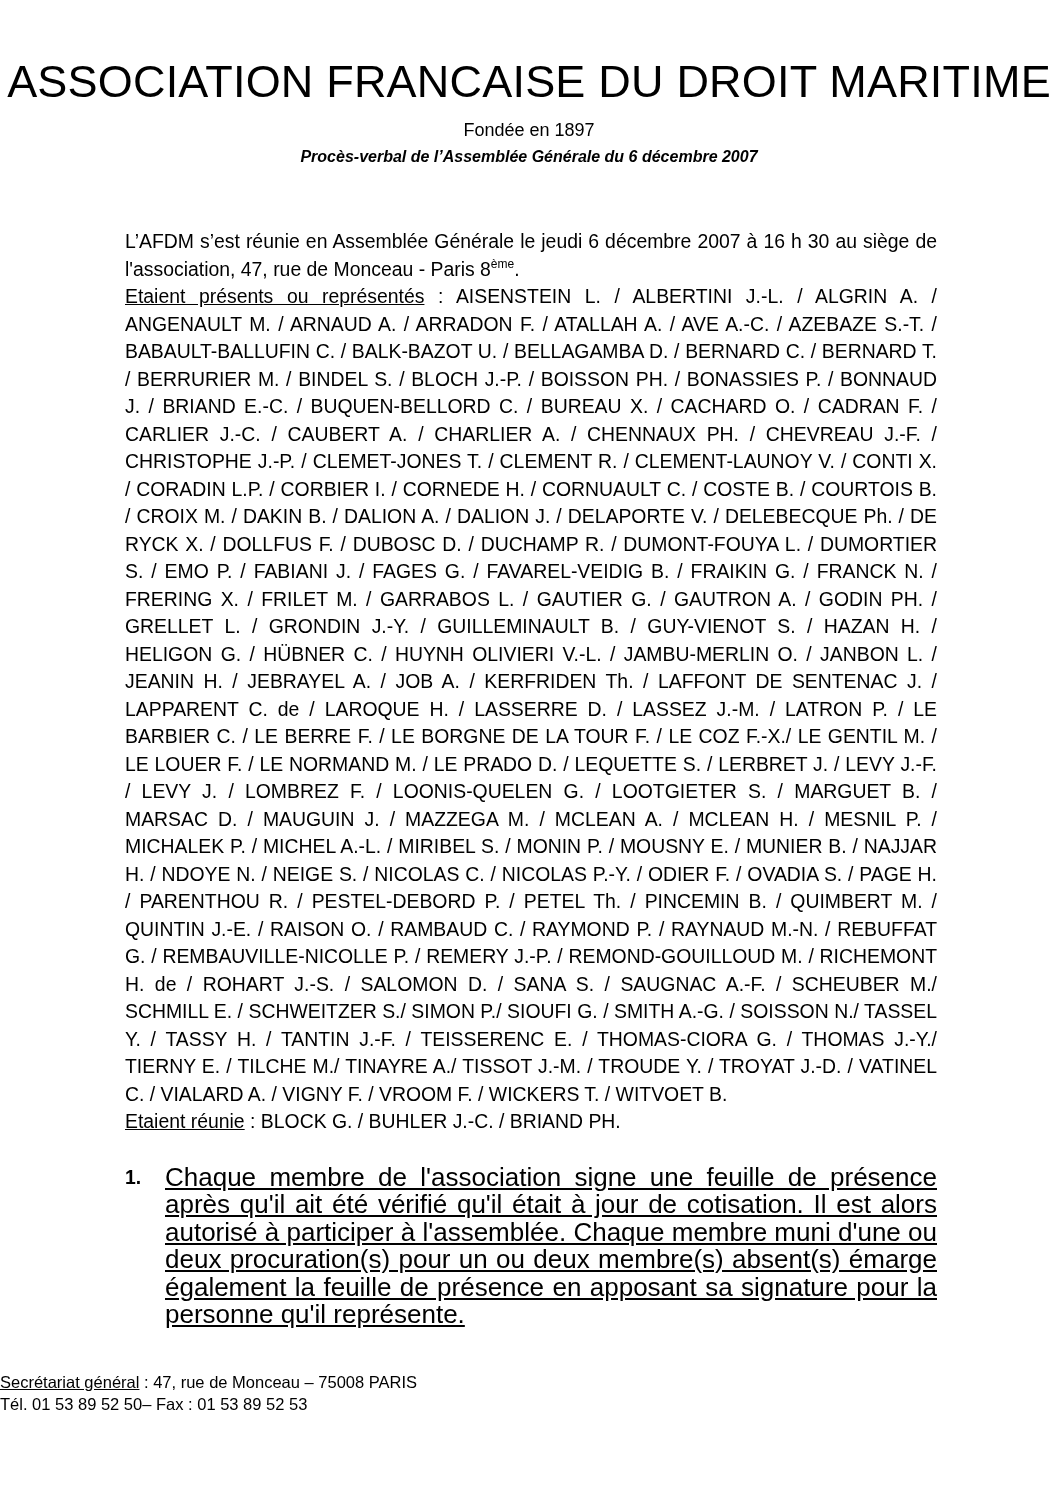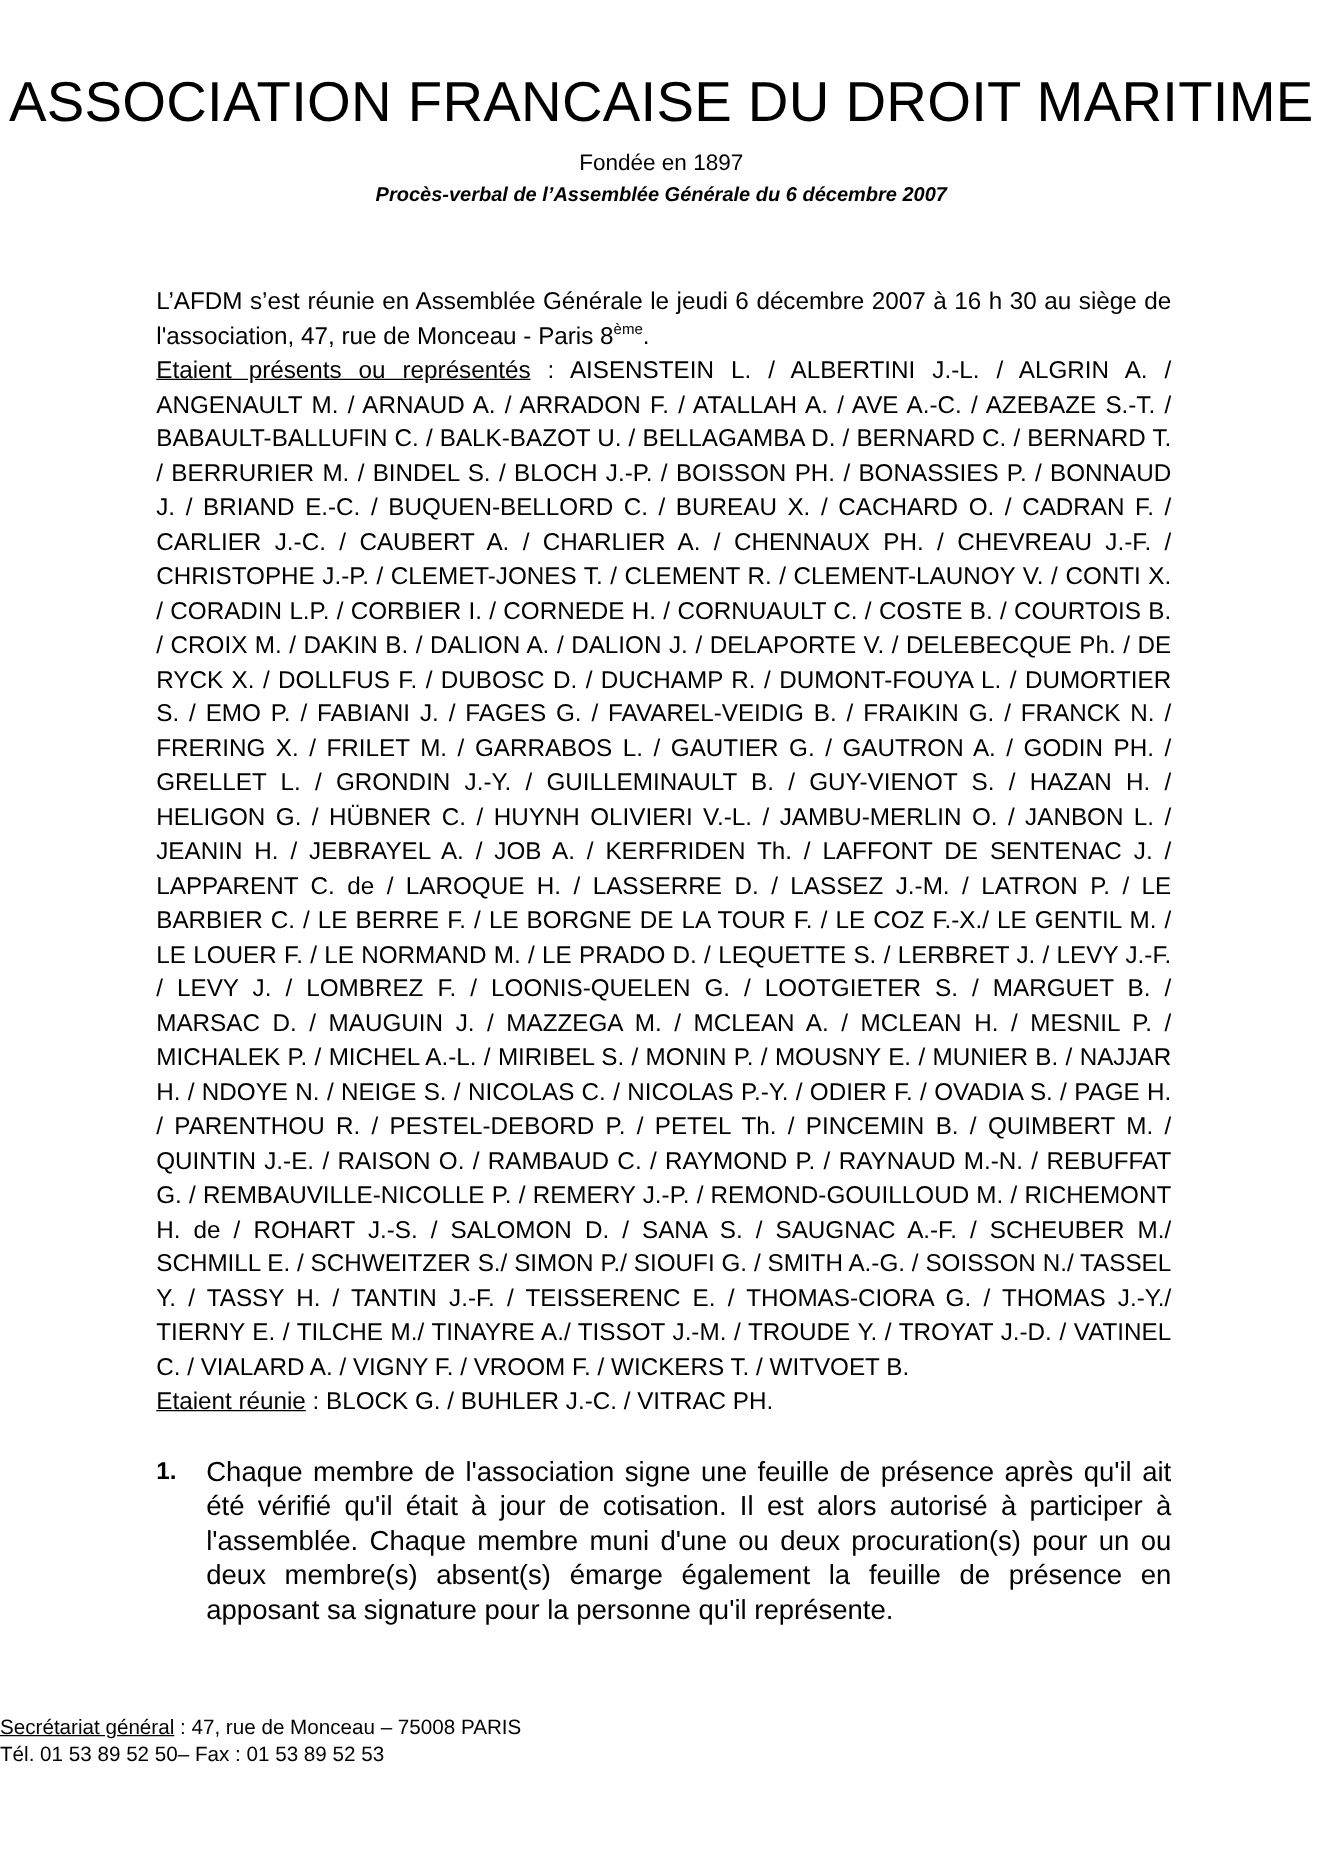--- a/index.html
+++ b/index.html
@@ -99,23 +99,24 @@
     align-items: flex-start;
   }
   .num-marker {
     flex: 0 0 40px;
     font-size: 19.4px;
     line-height: 27.5px;
     font-weight: bold;
   }
   .num-text {
     flex: 1 1 auto;
-    font-size: 22px;
+    font-size: 26px;
     line-height: 27.5px;
     text-align: justify;
+    text-decoration: underline;
   }
 
   
   .doc-footer {
     position: absolute;
     left: 0;
     right: 0;
     top: 1371px;
     text-align: left;
     font-size: 16.5px;
@@ -137,21 +138,21 @@
   </header>
 
   <main class="content">
 
     <p class="para intro"><span>L’AFDM s’est réunie en Assemblée Générale le jeudi 6 décembre 2007 à 16 h 30 au siège de l'association, 47, rue de Monceau - Paris 8</span><sup class="ord">ème</sup><span>.</span></p>
 
     <div class="names-block">
       <p class="para"><span class="u">Etaient présents ou représentés</span><span> : </span><span>AISENSTEIN L. / ALBERTINI J.-L. / ALGRIN A. / ANGENAULT M. / ARNAUD A. / ARRADON F. /  ATALLAH A. / AVE A.-C. / AZEBAZE S.-T. / BABAULT-BALLUFIN C. / BALK-BAZOT U. / BELLAGAMBA D. / BERNARD C. / BERNARD T. / BERRURIER M. / BINDEL S. / BLOCH J.-P. / BOISSON PH. / BONASSIES P. / BONNAUD J. / BRIAND E.-C. / BUQUEN-BELLORD C. / BUREAU X. / CACHARD O. / CADRAN F. / CARLIER J.-C. / CAUBERT A. / CHARLIER A. /  CHENNAUX PH. / CHEVREAU J.-F. / CHRISTOPHE J.-P. / CLEMET-JONES T. / CLEMENT R. / CLEMENT-LAUNOY V. / CONTI X. / CORADIN L.P. / CORBIER I. / CORNEDE H. / CORNUAULT C. / COSTE B. / COURTOIS B. / CROIX M. / DAKIN B. / DALION A. / DALION J. / DELAPORTE V. / DELEBECQUE Ph. / DE RYCK X. / DOLLFUS F. / DUBOSC D. / DUCHAMP R. / DUMONT-FOUYA L. / DUMORTIER S. / EMO P. / FABIANI J. / FAGES G. / FAVAREL-VEIDIG B. / FRAIKIN G. / FRANCK N. / FRERING X. / FRILET M. / GARRABOS L. / GAUTIER G. / GAUTRON A. / GODIN PH. / GRELLET L. / GRONDIN J.-Y. / GUILLEMINAULT B. / GUY-VIENOT S. / HAZAN H. / HELIGON G. / HÜBNER C. / HUYNH OLIVIERI V.-L. / JAMBU-MERLIN O. / JANBON L. / JEANIN H. / JEBRAYEL A. / JOB A. / KERFRIDEN Th. /  LAFFONT DE SENTENAC J. / LAPPARENT C. de / LAROQUE H. / LASSERRE D. / LASSEZ J.-M. / LATRON P. / LE BARBIER C. / LE BERRE F. / LE BORGNE DE LA TOUR F. / LE COZ F.-X./ LE GENTIL M. / LE LOUER F.  / LE NORMAND M. / LE PRADO D. / LEQUETTE S. / LERBRET J. / LEVY J.-F. / LEVY J. / LOMBREZ F. / LOONIS-QUELEN G. / LOOTGIETER S. / MARGUET B. / MARSAC D. / MAUGUIN J. / MAZZEGA M. / MCLEAN A. / MCLEAN H. / MESNIL P. / MICHALEK P. / MICHEL A.-L. / MIRIBEL S. / MONIN P. / MOUSNY E. / MUNIER B. / NAJJAR H. / NDOYE N. / NEIGE S. / NICOLAS C. / NICOLAS P.-Y. / ODIER F. / OVADIA S. / PAGE H. / PARENTHOU R. / PESTEL-DEBORD P. / PETEL Th. / PINCEMIN B. / QUIMBERT M. / QUINTIN J.-E. / RAISON O. / RAMBAUD C. / RAYMOND P. / RAYNAUD M.-N. / REBUFFAT G. / REMBAUVILLE-NICOLLE P. /  REMERY J.-P. /  REMOND-GOUILLOUD M. / RICHEMONT H. de / ROHART J.-S. / SALOMON D. / SANA S. / SAUGNAC A.-F. / SCHEUBER M./ SCHMILL E. / SCHWEITZER S./ SIMON P./ SIOUFI G. / SMITH A.-G. / SOISSON N./ TASSEL Y. / TASSY H. / TANTIN J.-F. / TEISSERENC E. / THOMAS-CIORA G. / THOMAS J.-Y./ TIERNY E. / TILCHE M./ TINAYRE A./ TISSOT J.-M. / TROUDE Y. / TROYAT J.-D. / VATINEL C. / VIALARD A. / VIGNY F. / VROOM F. / WICKERS T. / WITVOET B.</span></p>
     </div>
 
-    <p class="para excused"><span class="u">Etaient réunie</span><span> :   </span><span>BLOCK G. / BUHLER J.-C. / VITRAC PH.</span></p>
+    <p class="para excused"><span class="u">Etaient réunie</span><span> :   </span><span>BLOCK G. / BUHLER J.-C. / BRIAND PH.</span></p>
 
     <div class="num-list">
       <div class="num-item">
         <div class="num-marker">1.</div>
         <div class="num-text">Chaque membre de l'association signe une feuille de présence après qu'il ait été vérifié qu'il était à jour de cotisation. Il est alors autorisé à participer à l'assemblée. Chaque membre muni d'une ou deux procuration(s) pour un ou deux membre(s) absent(s) émarge également la feuille de présence en apposant sa signature pour la personne qu'il représente.</div>
       </div>
     </div>
 
   </main>
 

